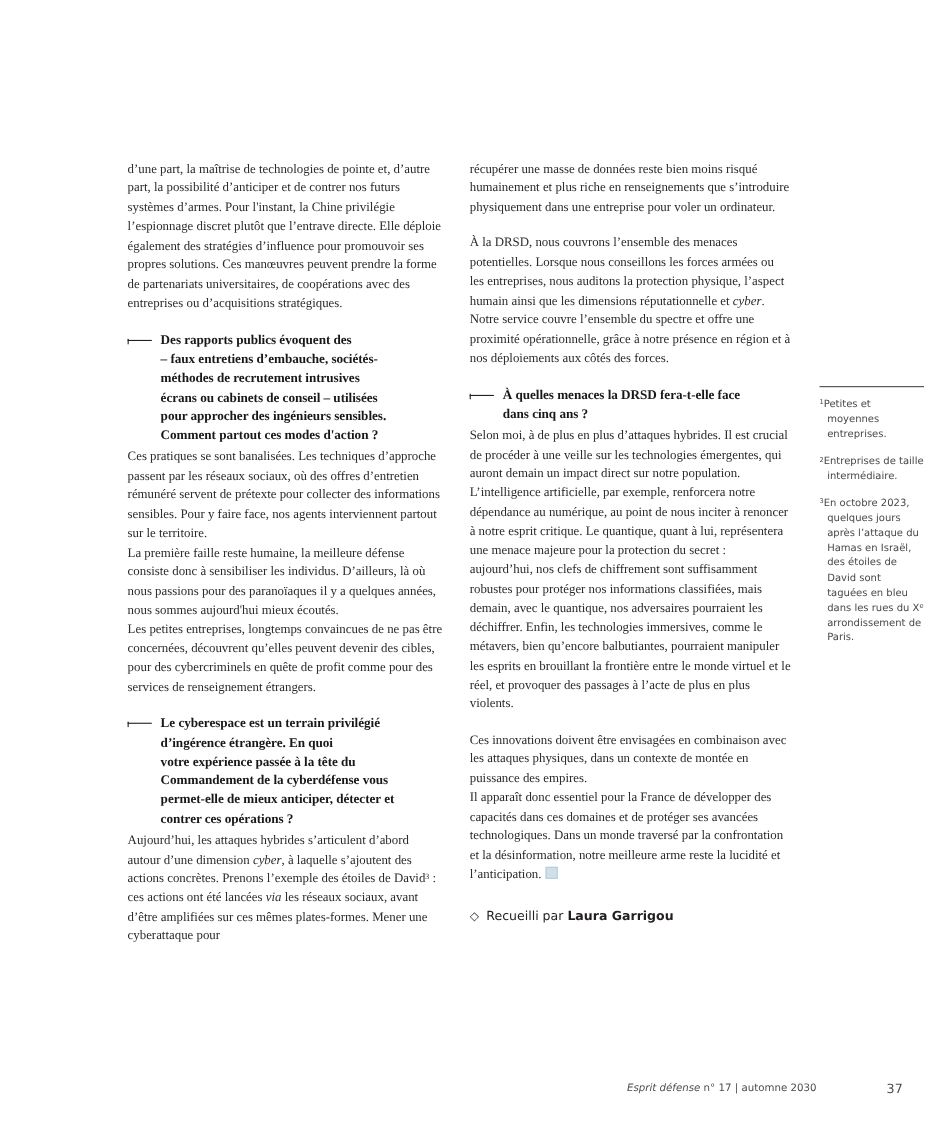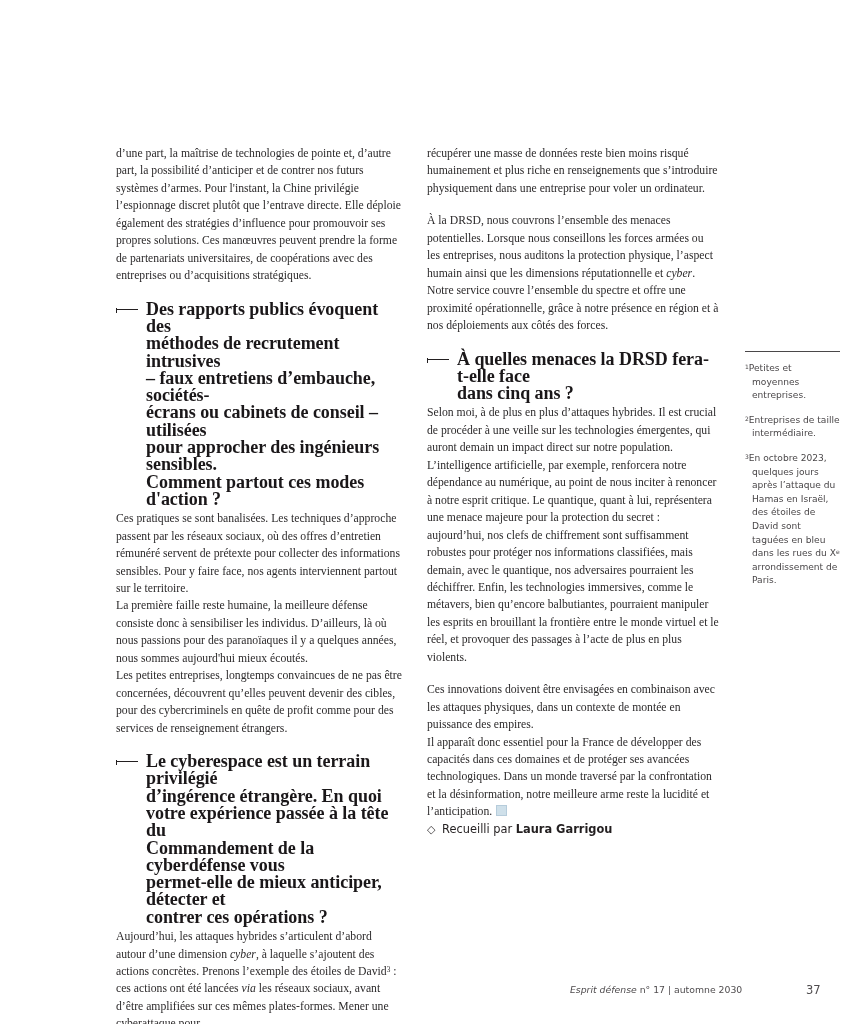--- a/index.html
+++ b/index.html
@@ -39,21 +39,21 @@
     text-align: left;
     hyphens: none;
   }
   .col p.tight { margin-bottom: 0; }
 
   
   .question {
     position: relative;
     font-weight: bold;
     color: #1a1719;
-    font-size: 18px;
+    font-size: 12px;
     line-height: 17.3px;
     margin: 16px 0 2px 0;
     padding-left: 30px;
     letter-spacing: -0.05px;
     font-family: Liberation Serif, serif;
   }
   .question .rule {
     position: absolute;
     left: 0;
     top: 8px;
@@ -88,20 +88,21 @@
     border: 1px solid #b6ccdb;
     vertical-align: -1px;
     margin-left: 4px;
   }
 
   
   .byline {
     font-family: "DejaVu Sans", "Liberation Sans", sans-serif;
     font-size: 11.4px;
     color: #231f20;
+    margin-top: 20px;
     white-space: nowrap;
   }
   .byline .diamond {
     font-size: 11px;
     margin-right: 3px;
     color: #3a3739;
   }
   .byline b { font-weight: bold; }
 
   
@@ -167,22 +168,22 @@
 
 <div class="page">
 
   <div class="col col-left">
 
     <p>d’une part, la maîtrise de technologies de pointe et, d’autre part, la possibilité d’anticiper et de contrer nos futurs systèmes d’armes. Pour l'instant, la Chine privilégie l’espionnage discret plutôt que l’entrave directe. Elle déploie également des stratégies d’influence pour promouvoir ses propres solutions. Ces manœuvres peuvent prendre la forme de partenariats universitaires, de coopérations avec des entreprises ou d’acquisitions stratégiques.</p>
 
     <div class="question">
       <span class="rule"></span>
       <span class="qline">Des rapports publics évoquent des</span>
+      <span class="qline">– faux entretiens d’embauche, sociétés-</span>
       <span class="qline">méthodes de recrutement intrusives</span>
-      <span class="qline">– faux entretiens d’embauche, sociétés-</span>
       <span class="qline">écrans ou cabinets de conseil – utilisées</span>
       <span class="qline">pour approcher des ingénieurs sensibles.</span>
       <span class="qline">Comment partout ces modes d'action ?</span>
     </div>
 
     <p class="tight">Ces pratiques se sont banalisées. Les techniques d’approche passent par les réseaux sociaux, où des offres d’entretien rémunéré servent de prétexte pour collecter des informations sensibles. Pour y faire face, nos agents interviennent partout sur le territoire.</p>
 
 
     <p class="tight">La première faille reste humaine, la meilleure défense consiste donc à sensibiliser les individus. D’ailleurs, là où nous passions pour des paranoïaques il y a quelques années, nous sommes aujourd'hui mieux écoutés.</p>
 

